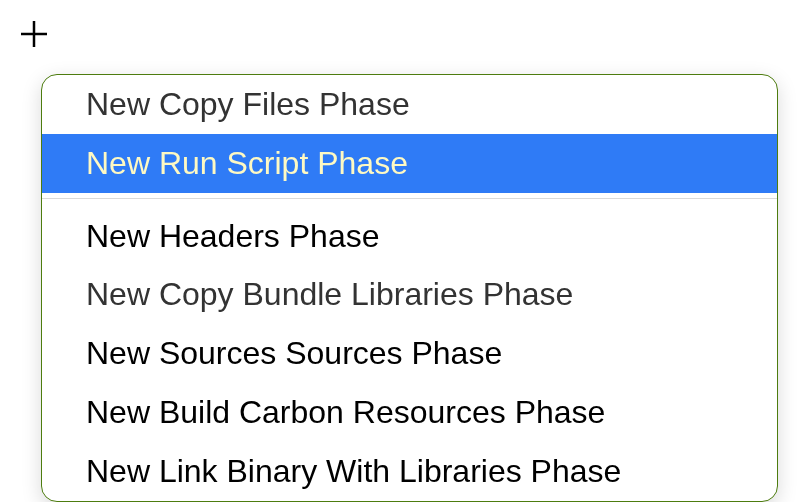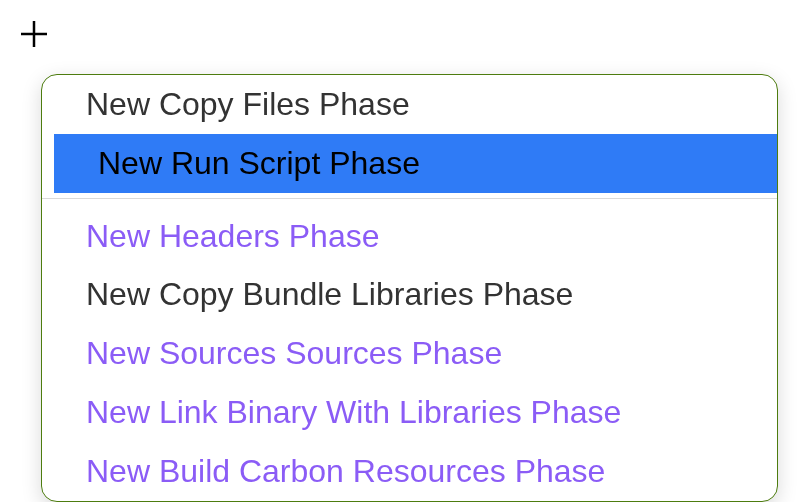--- a/index.html
+++ b/index.html
@@ -45,25 +45,24 @@
       font-size: 32px;
       font-weight: 400;
       padding: 7px 44px 7px 44px;
       color: #333333;
       white-space: nowrap;
       cursor: pointer;
       line-height: 1.4;
     }
     .menu-item.selected {
       background: #2f7bf6;
-      color: #000000;
-      margin-left: 12px;
+      color: #fef9c3;
     }
     .menu-item.disabled {
-      color: #8b5cf6;
+      color: #000000;
       cursor: default;
     }
     .menu-separator {
       height: 1px;
       background: #e6e6e6;
       margin: 5px 0 8px 0;
       border-top: 1px solid #dadada;
     }
   </style>
 </head>
@@ -78,15 +77,15 @@
   </span>
 </div>
 
 <div class="menu">
   <div class="menu-item">New Copy Files Phase</div>
   <div class="menu-item selected">New Run Script Phase</div>
   <div class="menu-separator"></div>
   <div class="menu-item disabled">New Headers Phase</div>
   <div class="menu-item">New Copy Bundle Libraries Phase</div>
   <div class="menu-item disabled">New Sources Sources Phase</div>
+  <div class="menu-item disabled">New Build Carbon Resources Phase</div>
   <div class="menu-item disabled">New Link Binary With Libraries Phase</div>
-  <div class="menu-item disabled">New Build Carbon Resources Phase</div>
 </div>
 
 </body></html>

